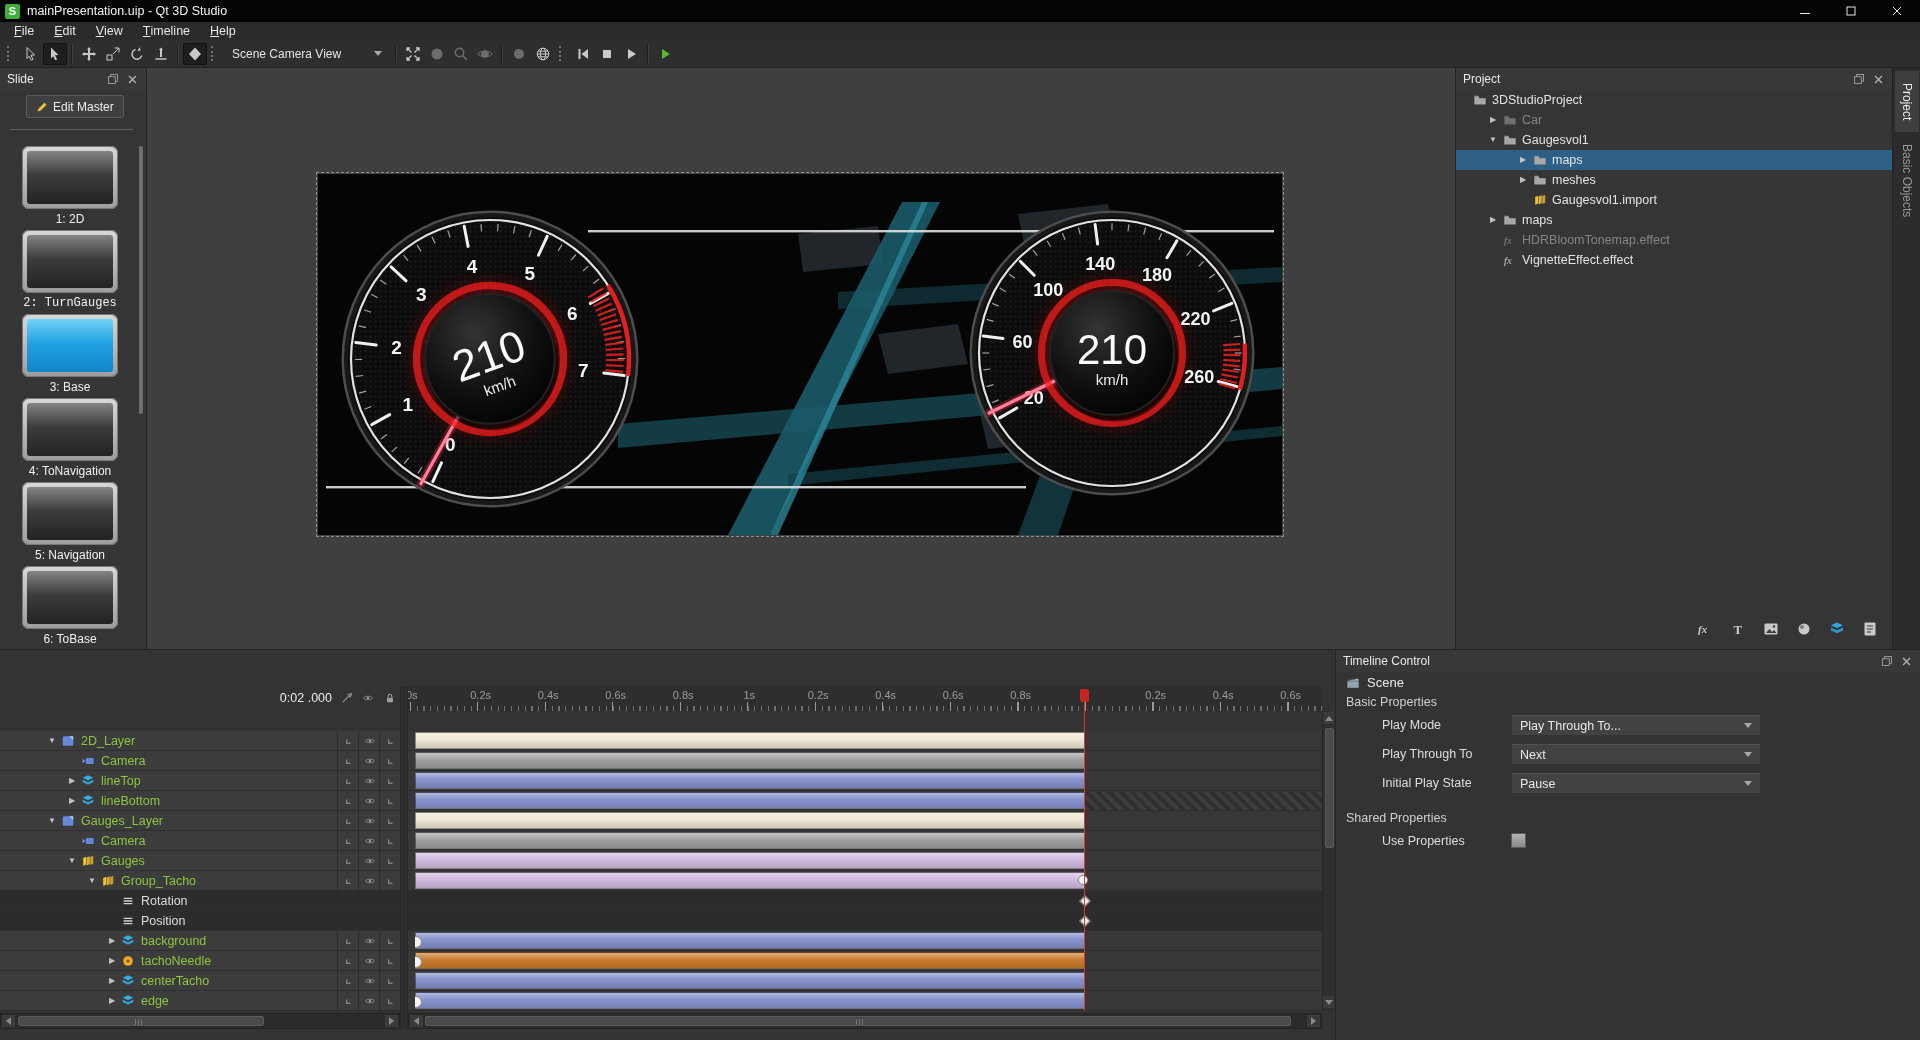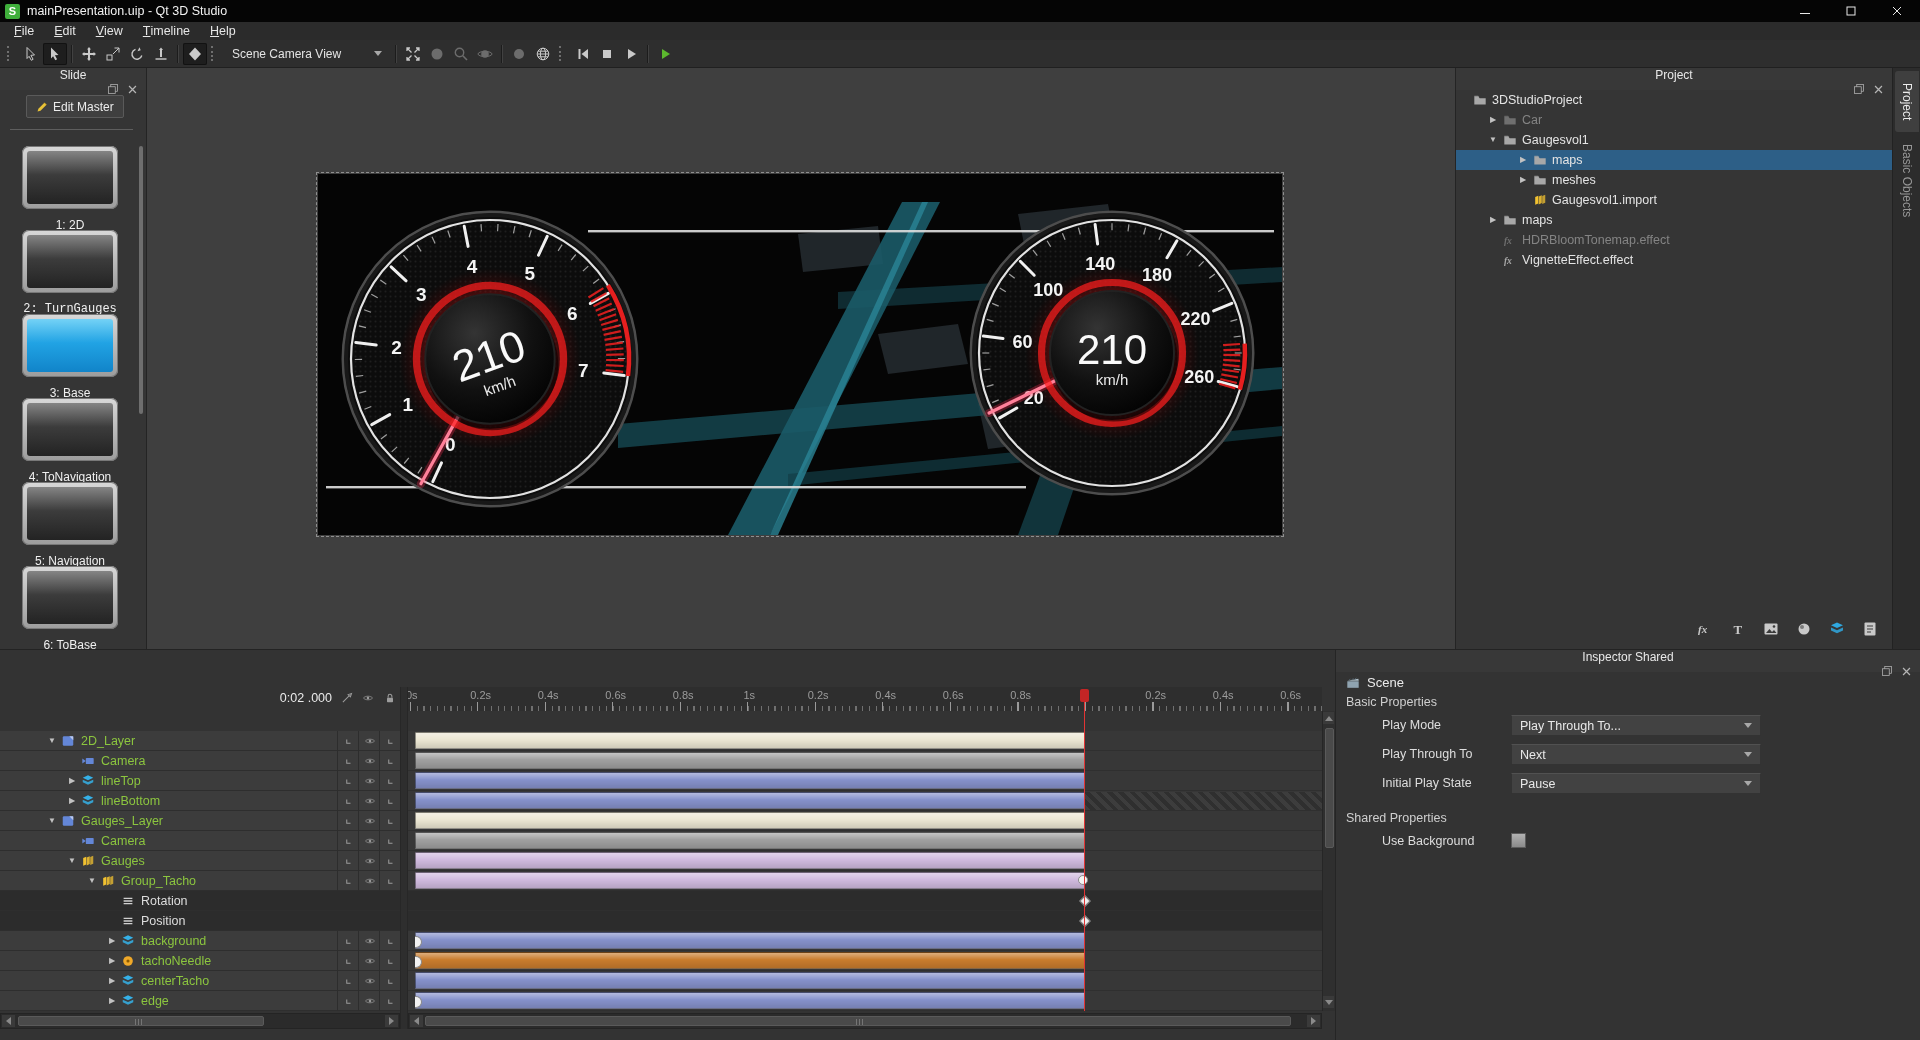--- a/index.html
+++ b/index.html
@@ -28,34 +28,34 @@
            display:flex;align-items:center;padding-left:3px;box-sizing:border-box;color:#c9c9c9;}
   .tb-handle{width:6px;height:15px;margin:0 4px;border-left:2px dotted #6f6f6f;}
   .tb-btn{width:24px;height:22px;display:flex;align-items:center;justify-content:center;border-radius:2px;color:#c9c9c9;}
   .tb-btn.active{background:#1e1e1e;box-shadow:inset 0 0 0 1px #121212;}
   .tb-btn.disabled{opacity:.4;}
   .tb-sep{width:1px;height:18px;background:#1c1c1c;border-right:1px solid #414141;margin:0 4px;}
   .tb-dd{display:flex;align-items:center;width:150px;height:20px;margin:0 2px;padding:0 7px;font-size:12px;color:#e4e4e4;}
   .caret{width:0;height:0;border-left:4px solid transparent;border-right:4px solid transparent;border-top:5px solid #a8a8a8;margin-left:auto;}
 
   
-  .panel-head{height:22px;display:flex;align-items:center;padding:0 7px;font-size:12px;color:#e8e8e8;background:#383838;flex-direction:column;}
+  .panel-head{height:22px;display:flex;align-items:center;padding:0 7px;font-size:12px;color:#e8e8e8;background:#383838;}
   .ph-icons{margin-left:auto;display:flex;gap:5px;align-items:center;color:#b5b5b5;}
   .ph-btn{width:14px;height:14px;display:flex;align-items:center;justify-content:center;color:#b5b5b5;}
 
   
   .slide-panel{position:absolute;left:0;top:68px;width:147px;height:581px;background:#353535;border-right:1px solid #242424;box-sizing:border-box;}
   .edit-master{position:absolute;left:26px;top:27px;height:23px;padding:0 9px;background:#3f3f3f;border:1px solid #5a5a5a;
                border-radius:2px;display:flex;align-items:center;gap:5px;font-size:12px;color:#ececec;font-family:inherit;}
   .slide-divider{position:absolute;left:10px;right:13px;top:61px;height:1px;background:#5e5e5e;}
   .slide{position:absolute;left:0;width:140px;text-align:center;}
   .sthumb{width:86px;height:53px;margin:0 auto;border-radius:7px;background:linear-gradient(180deg,#d8d8d8,#9c9c9c);
           box-shadow:inset 0 0 0 1px #787878;padding:5px;}
   .sthumb-in{width:100%;height:100%;border-radius:3px;background:linear-gradient(180deg,#858585,#3c3c3c 45%,#232323);}
-  .slabel{font-size:12px;color:#f0f0f0;margin-top:9px;}
+  .slabel{font-size:12px;color:#f0f0f0;margin-top:3px;}
   .slide-scroll{position:absolute;right:3px;top:78px;width:4px;height:268px;background:#6e6e6e;border-radius:2px;}
 
   
   .viewport{position:absolute;left:147px;top:68px;width:1308px;height:581px;background:#3f3f3f;}
   .scene{position:absolute;left:171px;top:106px;width:964px;height:361px;background:#000;outline:1px dashed #8f8f8f;outline-offset:1px;}
 
   
   .project-panel{position:absolute;left:1455px;top:68px;width:437px;height:581px;background:#353535;border-left:1px solid #242424;box-sizing:border-box;}
   .prow{position:relative;height:20px;font-size:12.5px;color:#e4e4e4;display:flex;align-items:center;}
   .prow.dim{color:#848484;}
@@ -1297,21 +1297,21 @@
         </span>
       <span class="sc-thumb" style="left:2px;top:17px;width:9px;height:120px"></span>
       <span class="sc-arrow" style="left:0;top:285px;width:11px">
           <span class="tri d"></span>
         </span>
     </div>
   </div>
 
   <div class="inspector">
     <div class="panel-head">
-      <span>Inspector Shared</span>
+      <span>Timeline Control</span>
       <span class="ph-icons">
         <span class="ph-btn">
             <svg width="12" height="12" viewBox="0 0 16 16">
               <rect x="5" y="2" width="9" height="9" fill="none" stroke="currentColor"></rect>
               <rect x="2" y="5" width="9" height="9" fill="#383838" stroke="currentColor"></rect>
             </svg>
           </span>
         <span class="ph-btn">
             <svg width="11" height="11" viewBox="0 0 16 16">
               <path d="M3 3l10 10M13 3L3 13" stroke="currentColor" stroke-width="1.8"></path>
@@ -1347,19 +1347,19 @@
         </div>
         <div class="insp-row" style="top: 122px;">
           <span class="insp-label">Initial Play State</span>
           <div class="insp-dd">
             <span>Pause</span>
             <span class="caret"></span>
           </div>
         </div>
         <div class="insp-section" style="top: 161px;">Shared Properties</div>
         <div class="insp-row" style="top: 180px;">
-          <span class="insp-label">Use Background</span>
+          <span class="insp-label">Use Properties</span>
           <div class="insp-cb"></div>
         </div>
       </div>
   </div>
 
 </div>
 
 </body></html>

